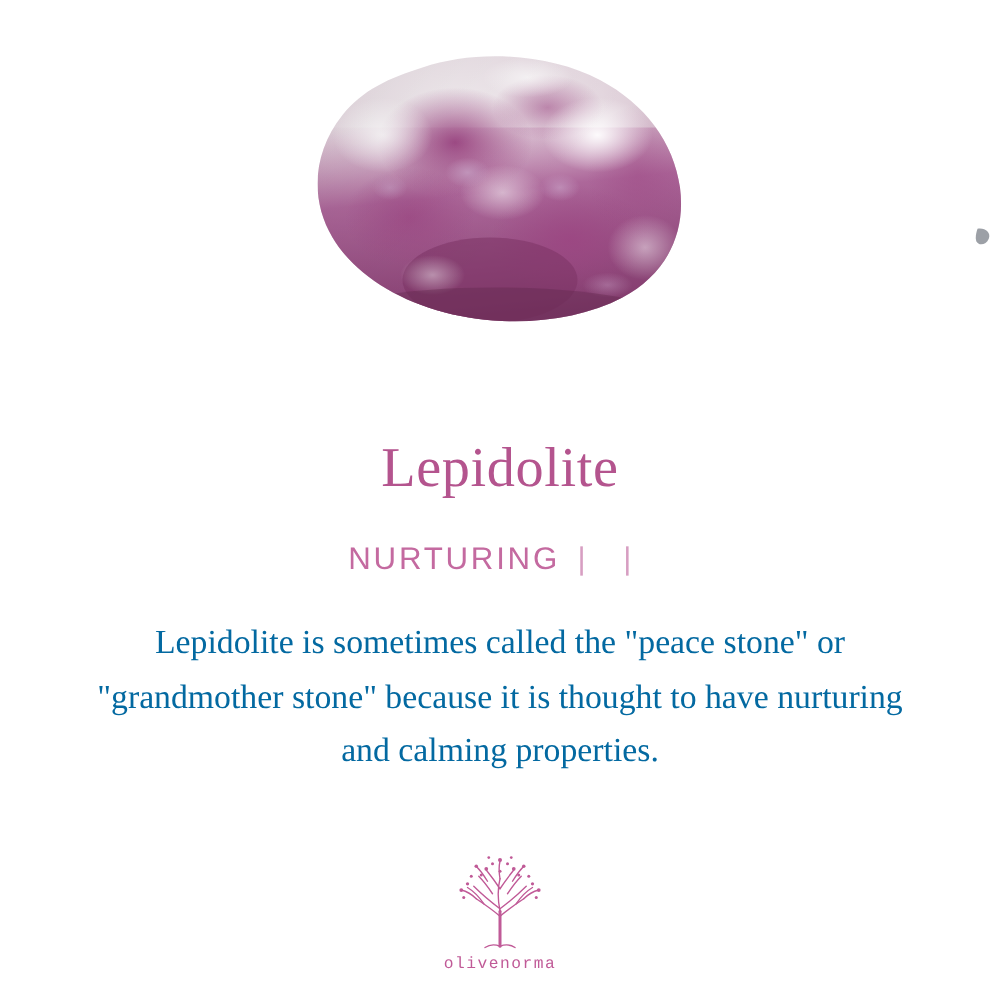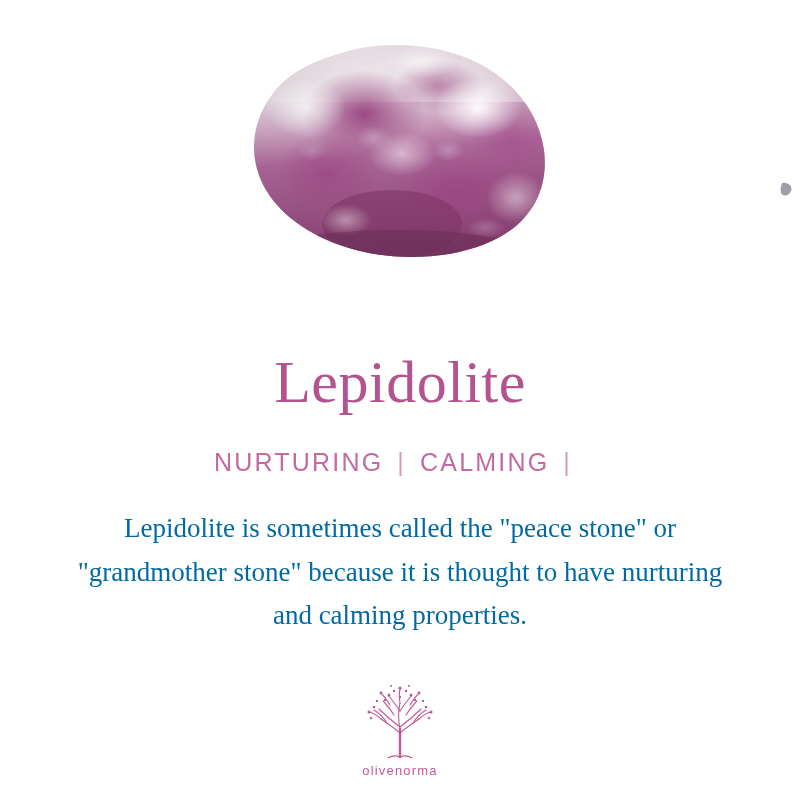--- a/index.html
+++ b/index.html
@@ -46,21 +46,21 @@
     position: absolute;
     right: 6px;
     top: 182px;
     width: 14px;
     height: 16px;
   }
 
   
   .title {
     font-family: "Liberation Serif", serif;
-    font-size: 60px;
+    font-size: 45px;
     line-height: 1;
     color: #b4548e;
     letter-spacing: 0.5px;
     margin-top: 52px;
     font-weight: 400;
   }
 
   
   .keywords {
     margin-top: 36px;
@@ -103,21 +103,21 @@
     display: flex;
     flex-direction: column;
     align-items: center;
   }
   .logo-mark {
     width: 86px;
     height: 78px;
   }
   .logo-text {
     margin-top: 2px;
-    font-family: Liberation Sans, sans-serif;
+    font-family: Liberation Mono, monospace;
     font-size: 13px;
     letter-spacing: 1.2px;
     color: #c05a97;
   }
 </style>
 </head>
 <body>
 
 <div class="card">
 
@@ -189,21 +189,20 @@
         <path d="M2 1 C8 0 13 4 11 9 C9 14 3 15 1 11 C0 8 1 4 2 1 Z" fill="#8b8f96" opacity="0.85"></path>
       </svg>
     </div>
   </div>
 
   <div class="title">Lepidolite</div>
 
   <div class="keywords">
     <span class="kw">NURTURING</span>
     <span class="sep">|</span>
-    <span class="kw">CALMING</span>
     <span class="sep">|</span>
   </div>
 
   <div class="description">Lepidolite is sometimes called the "peace stone" or "grandmother stone" because it is thought to have nurturing and calming properties.</div>
 
   <div class="logo">
     <div class="logo-mark">
       <svg width="86" height="78" viewBox="0 0 86 78" xmlns="http://www.w3.org/2000/svg">
         <g stroke="#c05a97" stroke-width="1.1" fill="none" stroke-linecap="round">
 

